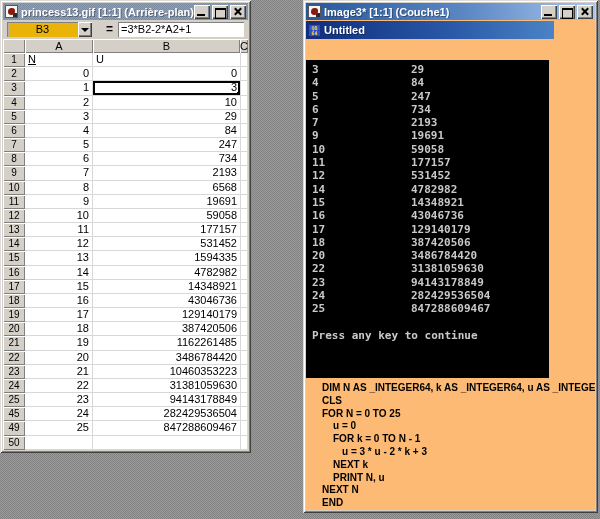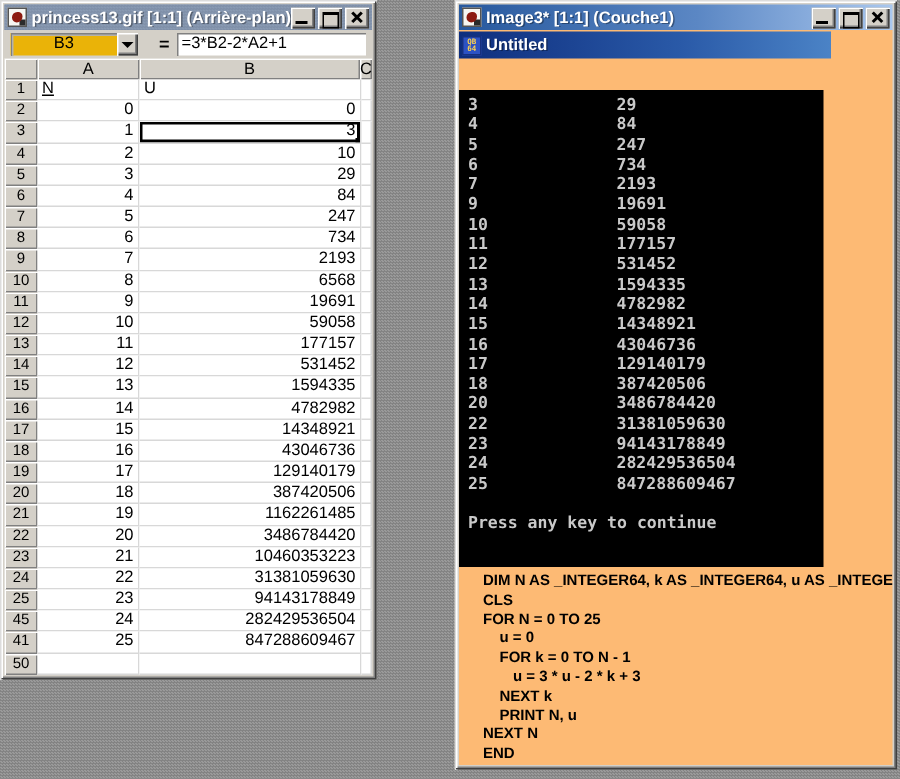--- a/index.html
+++ b/index.html
@@ -310,21 +310,21 @@
           <div class="dcell cB numc">94143178849</div>
           <div class="dcell cC"></div>
         </div>
         <div class="srow">
           <div class="rnum">45</div>
           <div class="dcell cA numc">24</div>
           <div class="dcell cB numc">282429536504</div>
           <div class="dcell cC"></div>
         </div>
         <div class="srow">
-          <div class="rnum">41</div>
+          <div class="rnum">49</div>
           <div class="dcell cA numc">25</div>
           <div class="dcell cB numc">847288609467</div>
           <div class="dcell cC"></div>
         </div>
         <div class="srow">
           <div class="rnum">50</div>
           <div class="dcell cA numc"></div>
           <div class="dcell cB numc"></div>
           <div class="dcell cC"></div>
         </div>
@@ -355,21 +355,20 @@
       <div id="console-screen">
           <div class="cline"><span class="cn">3</span>29</div>
           <div class="cline"><span class="cn">4</span>84</div>
           <div class="cline"><span class="cn">5</span>247</div>
           <div class="cline"><span class="cn">6</span>734</div>
           <div class="cline"><span class="cn">7</span>2193</div>
           <div class="cline"><span class="cn">9</span>19691</div>
           <div class="cline"><span class="cn">10</span>59058</div>
           <div class="cline"><span class="cn">11</span>177157</div>
           <div class="cline"><span class="cn">12</span>531452</div>
-          <div class="cline"><span class="cn">13</span>1594335</div>
           <div class="cline"><span class="cn">14</span>4782982</div>
           <div class="cline"><span class="cn">15</span>14348921</div>
           <div class="cline"><span class="cn">16</span>43046736</div>
           <div class="cline"><span class="cn">17</span>129140179</div>
           <div class="cline"><span class="cn">18</span>387420506</div>
           <div class="cline"><span class="cn">20</span>3486784420</div>
           <div class="cline"><span class="cn">22</span>31381059630</div>
           <div class="cline"><span class="cn">23</span>94143178849</div>
           <div class="cline"><span class="cn">24</span>282429536504</div>
           <div class="cline"><span class="cn">25</span>847288609467</div>

